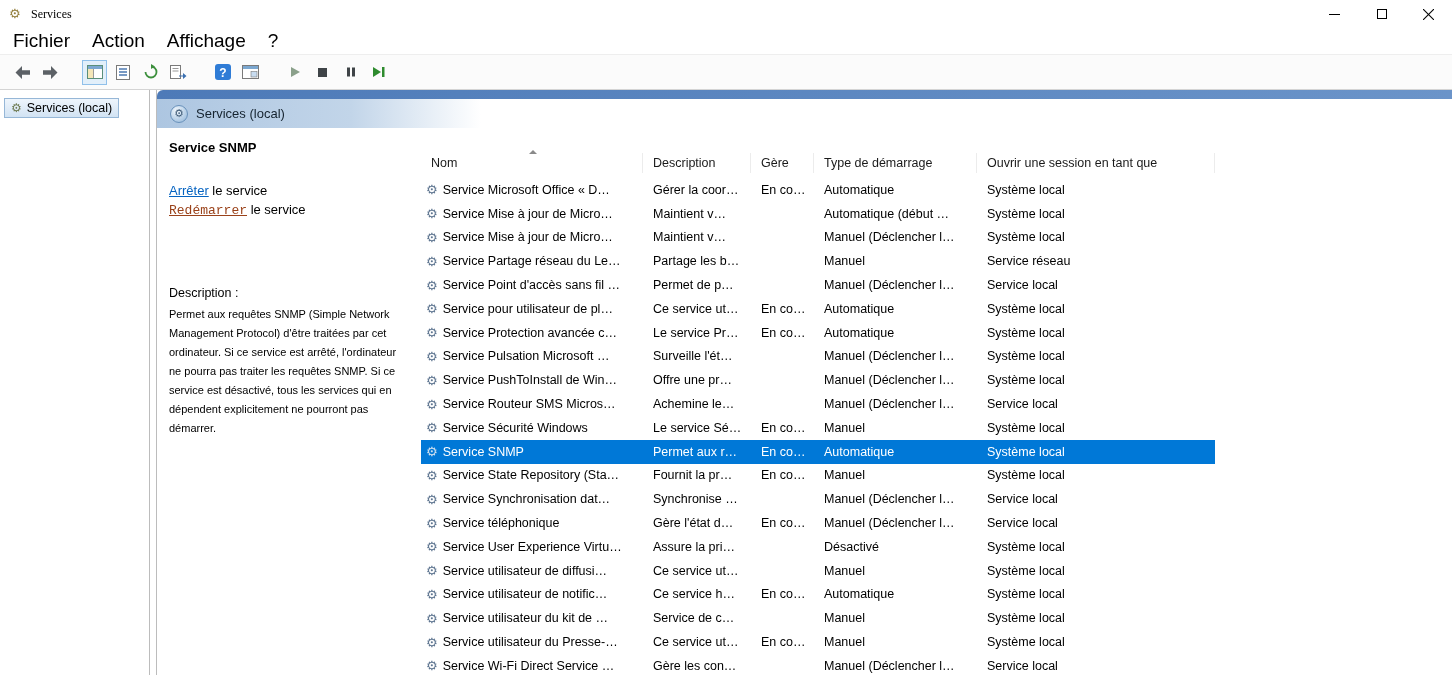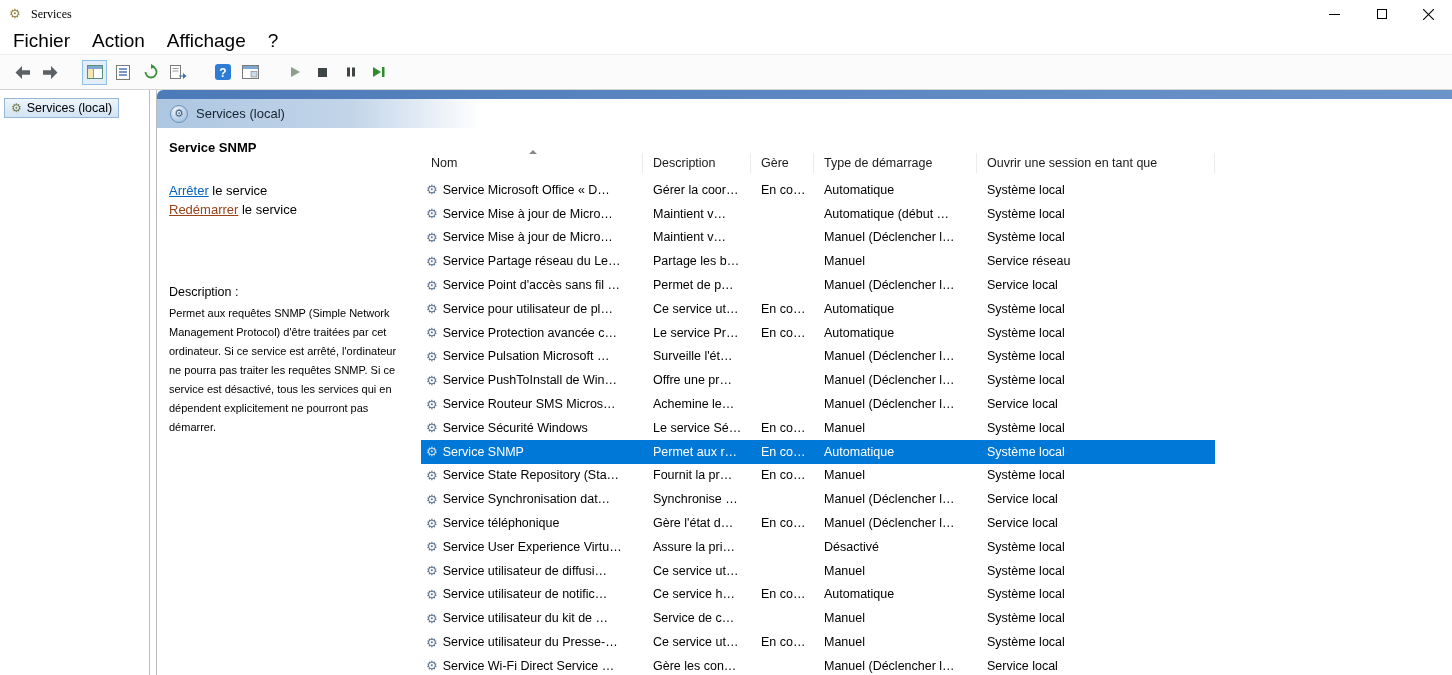--- a/index.html
+++ b/index.html
@@ -33,21 +33,21 @@
   .banner-icon{width:18px;height:18px;border-radius:50%;background:radial-gradient(circle at 35% 30%,#f2f8fd,#8fb4d8);
     border:1px solid #6a92bb;display:flex;align-items:center;justify-content:center;font-size:11px;color:#3d5a77;margin-right:8px;box-sizing:border-box;}
   .banner-title{font-size:13px;color:#15232f;}
   .main-body{flex:1;display:flex;overflow:hidden;}
   
   .detail{width:264px;min-width:264px;padding:12px 6px 0 12px;box-sizing:border-box;}
   .detail-title{font-weight:bold;font-size:13px;margin-bottom:26px;}
   .link-line{font-size:13px;line-height:19px;}
   .link{text-decoration:underline;cursor:pointer;}
   .link.stop{color:var(--stop-link,#0563c1);}
-  .link.restart{color:var(--restart-link,#9a421a);}
+  .link.restart{color:var(--restart-link,#9a421a);font-family:Liberation Mono, monospace;}
   .desc-label{margin-top:64px;font-size:12.5px;line-height:19px;}
   .desc-text{margin-top:2px;font-size:11px;line-height:19px;width:238px;}
   
   .table-area{flex:1;overflow:hidden;margin-top:20px;}
   .thead{display:grid;grid-template-columns:222px 108px 63px 163px 238px;width:794px;height:30px;
     align-items:center;color:#1a1a1a;position:relative;background:#fff;}
   .th{padding-left:10px;border-right:1px solid #ececec;height:20px;line-height:20px;white-space:nowrap;overflow:hidden;}
   .sort-caret{position:absolute;top:2px;left:108px;width:0;height:0;
     border-left:4px solid transparent;border-right:4px solid transparent;border-bottom:4px solid #8a8a8a;}
   .trow{display:grid;grid-template-columns:222px 108px 63px 163px 238px;width:794px;height:23.8px;align-items:center;}

